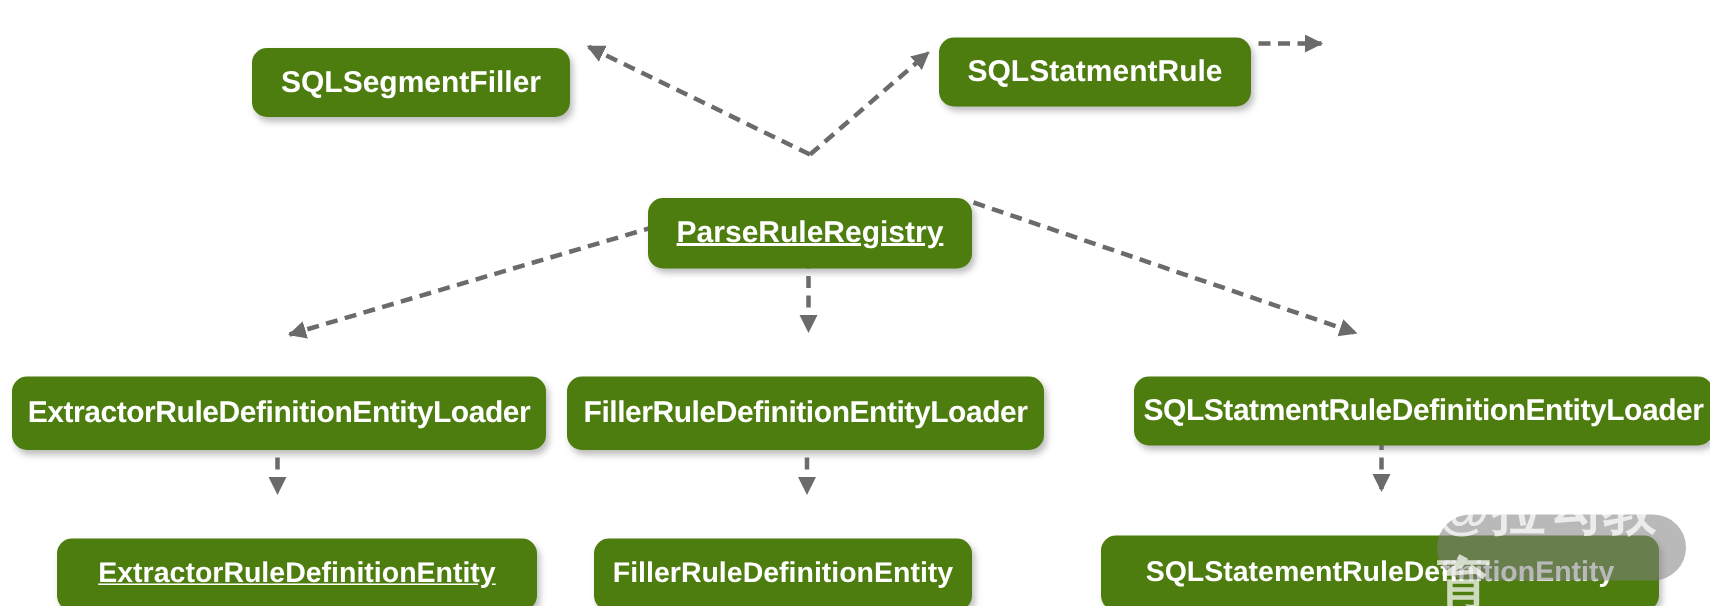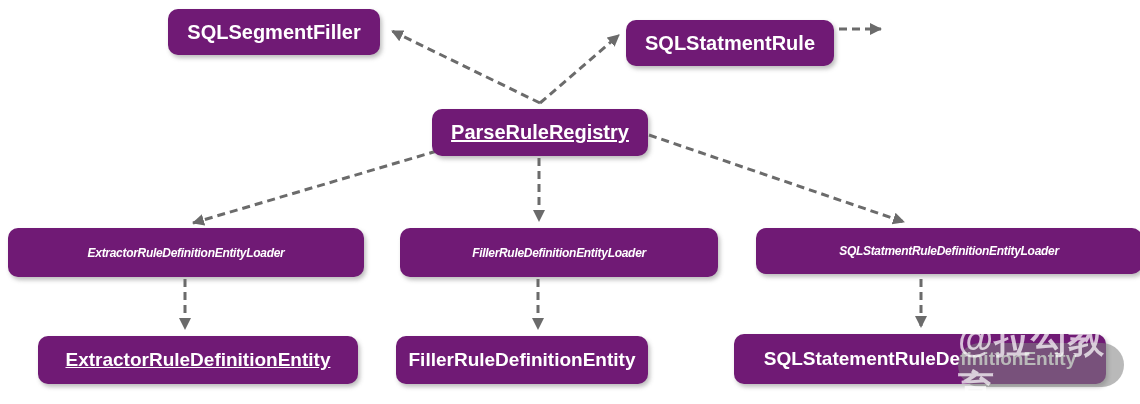--- a/index.html
+++ b/index.html
@@ -6,37 +6,38 @@
   #canvas{
     position:relative;
     width:1140px;height:404px;
     background:#ffffff;
     overflow:hidden;
     font-family:"Liberation Sans", sans-serif;
   }
   #edges{position:absolute;left:0;top:0;width:1140px;height:404px;}
   .node{
     position:absolute;
-    background:#701a75;
+    background:#4d7c0f;
     color:#ffffff;
     border-radius:10px;
     display:flex;align-items:center;justify-content:center;
     font-weight:700;
     white-space:nowrap;
     box-shadow:2px 3px 4px rgba(110,110,110,0.45);
     font-size:20px;
+    margin-top:23px;
   }
-  .node.loader{font-size:12px;letter-spacing:-0.3px;font-style:italic;}
+  .node.loader{font-size:20px;letter-spacing:-0.3px;}
   .node.entity{font-size:19px;}
   #n1{left:168px;top:9px;width:212px;height:46px;}
-  #n2{left:626px;top:20px;width:208px;height:46px;}
+  #n2{left:626px;top:2px;width:208px;height:46px;}
   #n3{left:888px;top:8px;width:242px;height:46px;}
   #n4{left:432px;top:109px;width:216px;height:47px;text-decoration:underline;}
   #n5{left:8px;top:228px;width:356px;height:49px;}
-  #n6{left:400px;top:228px;width:318px;height:49px;}
+  #n6{left:378px;top:228px;width:318px;height:49px;}
   #n7{left:756px;top:228px;width:386px;height:46px;}
   #n8{left:38px;top:336px;width:320px;height:48px;text-decoration:underline;}
   #n9{left:396px;top:336px;width:252px;height:48px;}
   #n10{left:734px;top:334px;width:372px;height:50px;}
   #watermark{
     position:absolute;left:958px;top:343px;width:166px;height:44px;
     background:rgba(128,128,128,0.55);
     border-radius:24px;
     display:flex;align-items:center;justify-content:center;
     color:rgba(255,255,255,0.72);

